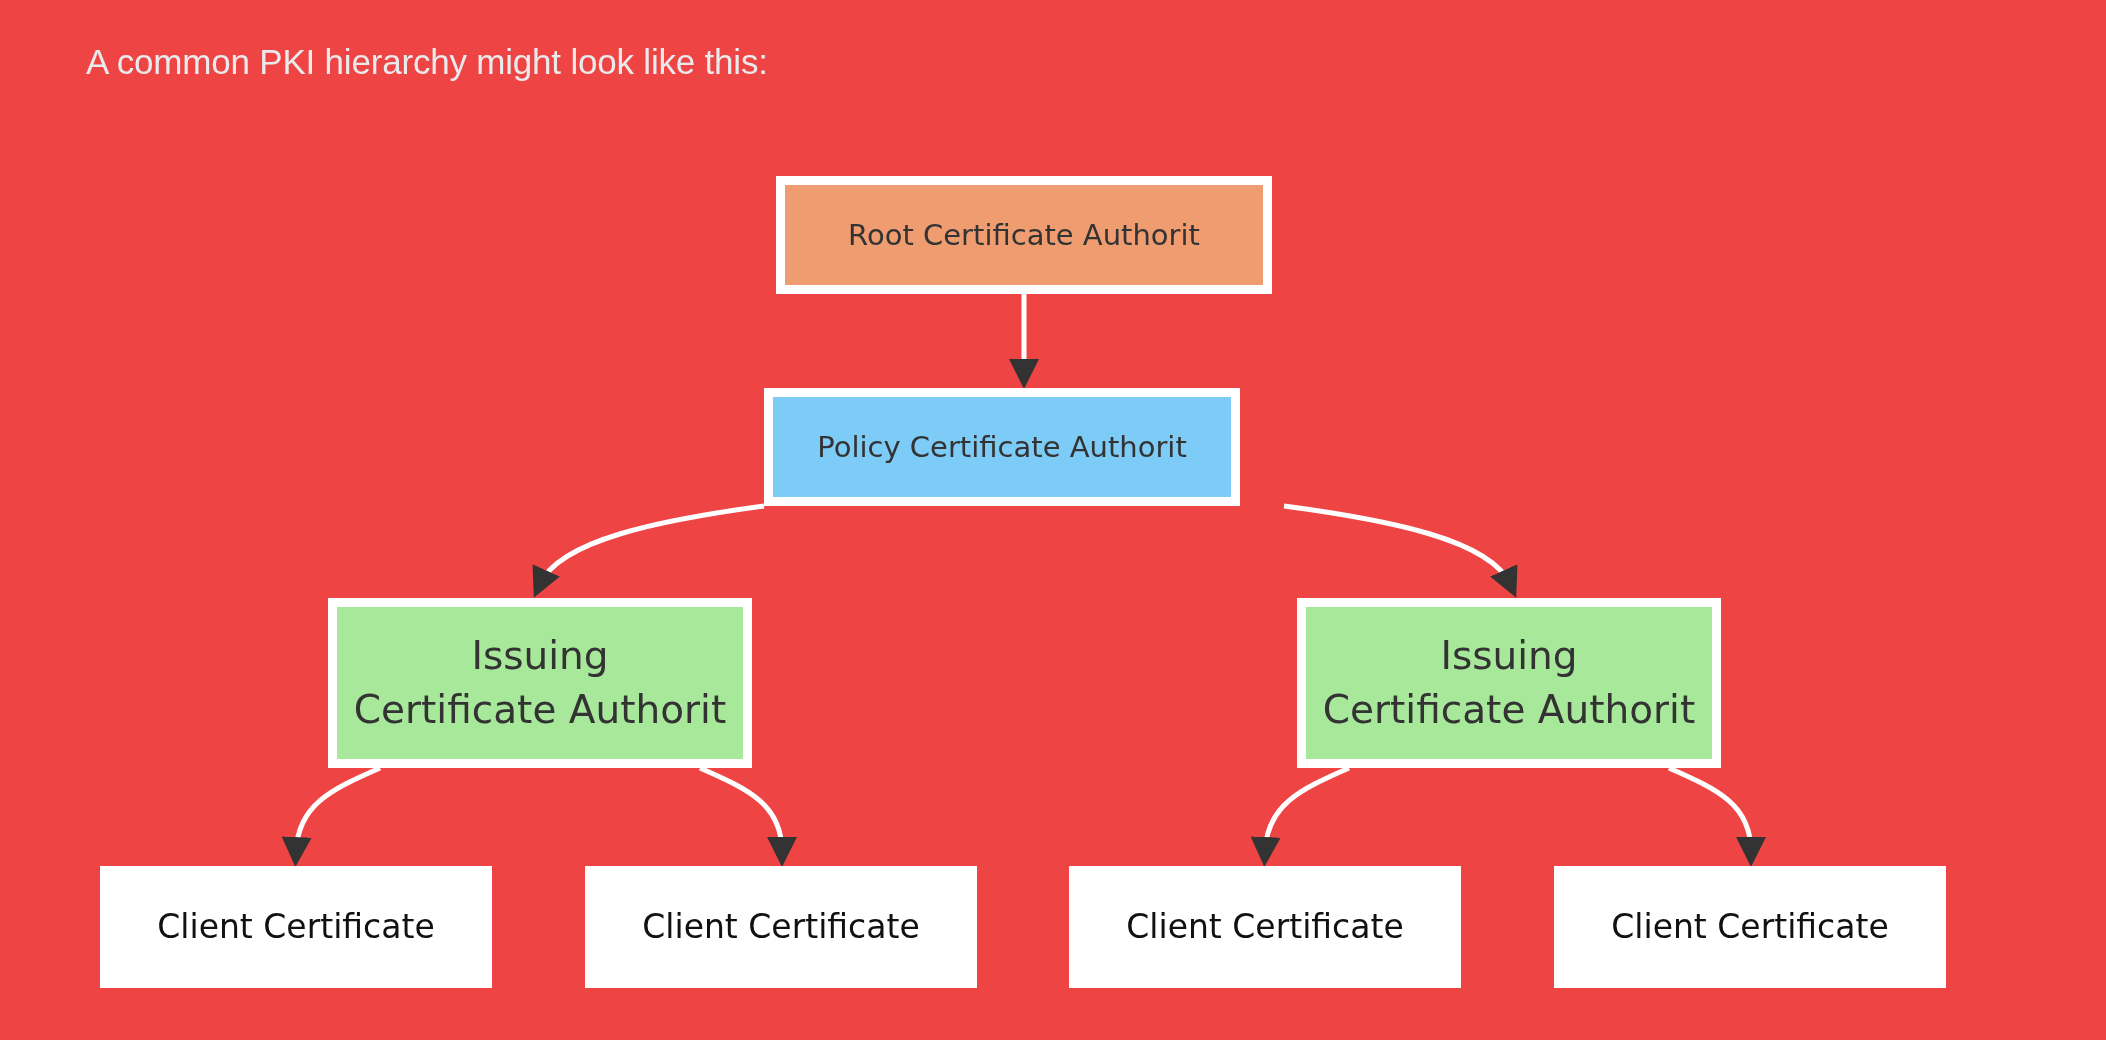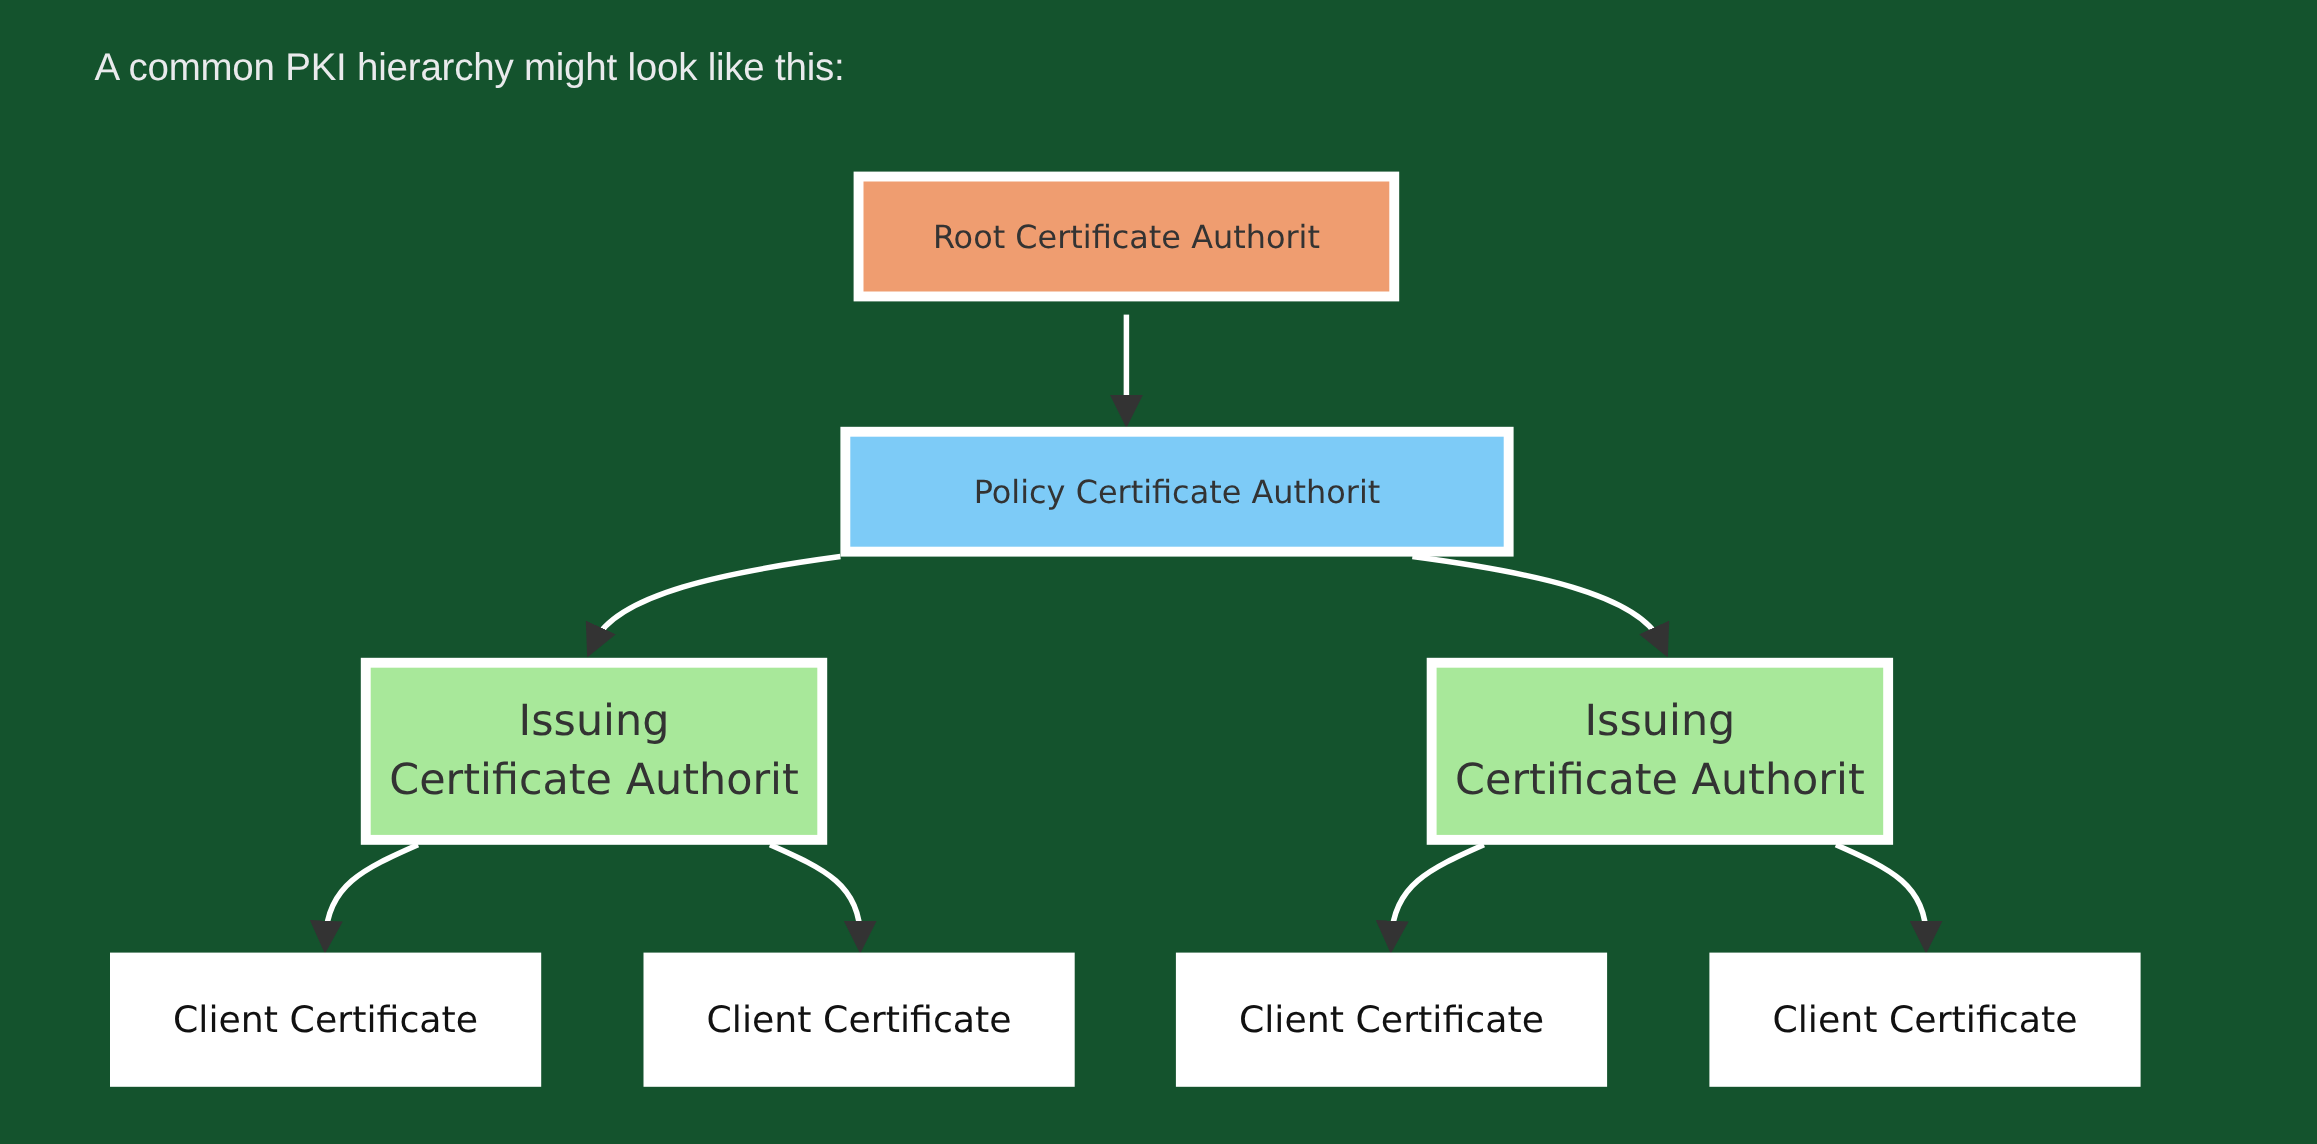--- a/index.html
+++ b/index.html
@@ -12,21 +12,21 @@
     width: 2106px;
     height: 1040px;
     overflow: hidden;
     font-family: "DejaVu Sans", sans-serif;
     position: relative;
   }
   #canvas {
     position: relative;
     width: 2106px;
     height: 1040px;
-    background: #14532d;
+    background: #ef4444;
   }
   .page-title {
     position: absolute;
     left: 86px;
     top: 42px;
     font-family: "Liberation Sans", sans-serif;
     font-size: 35px;
     font-weight: 400;
     color: #e9eaec;
     letter-spacing: -0.2px;
@@ -66,28 +66,28 @@
   }
   .node.framed .fill {
     width: 100%;
     height: 100%;
     display: flex;
     align-items: center;
     justify-content: center;
   }
 
   .node.root {
-    left: 776px; top: 156px;
+    left: 776px; top: 176px;
     width: 496px; height: 118px;
   }
   .node.root .fill { background: #ef9d70; }
 
   .node.policy {
     left: 764px; top: 388px;
-    width: 612px; height: 118px;
+    width: 476px; height: 118px;
   }
   .node.policy .fill { background: #7dcbf7; }
 
   .node.issuing-left {
     left: 328px; top: 598px;
     width: 424px; height: 170px;
   }
   .node.issuing-right {
     left: 1297px; top: 598px;
     width: 424px; height: 170px;

